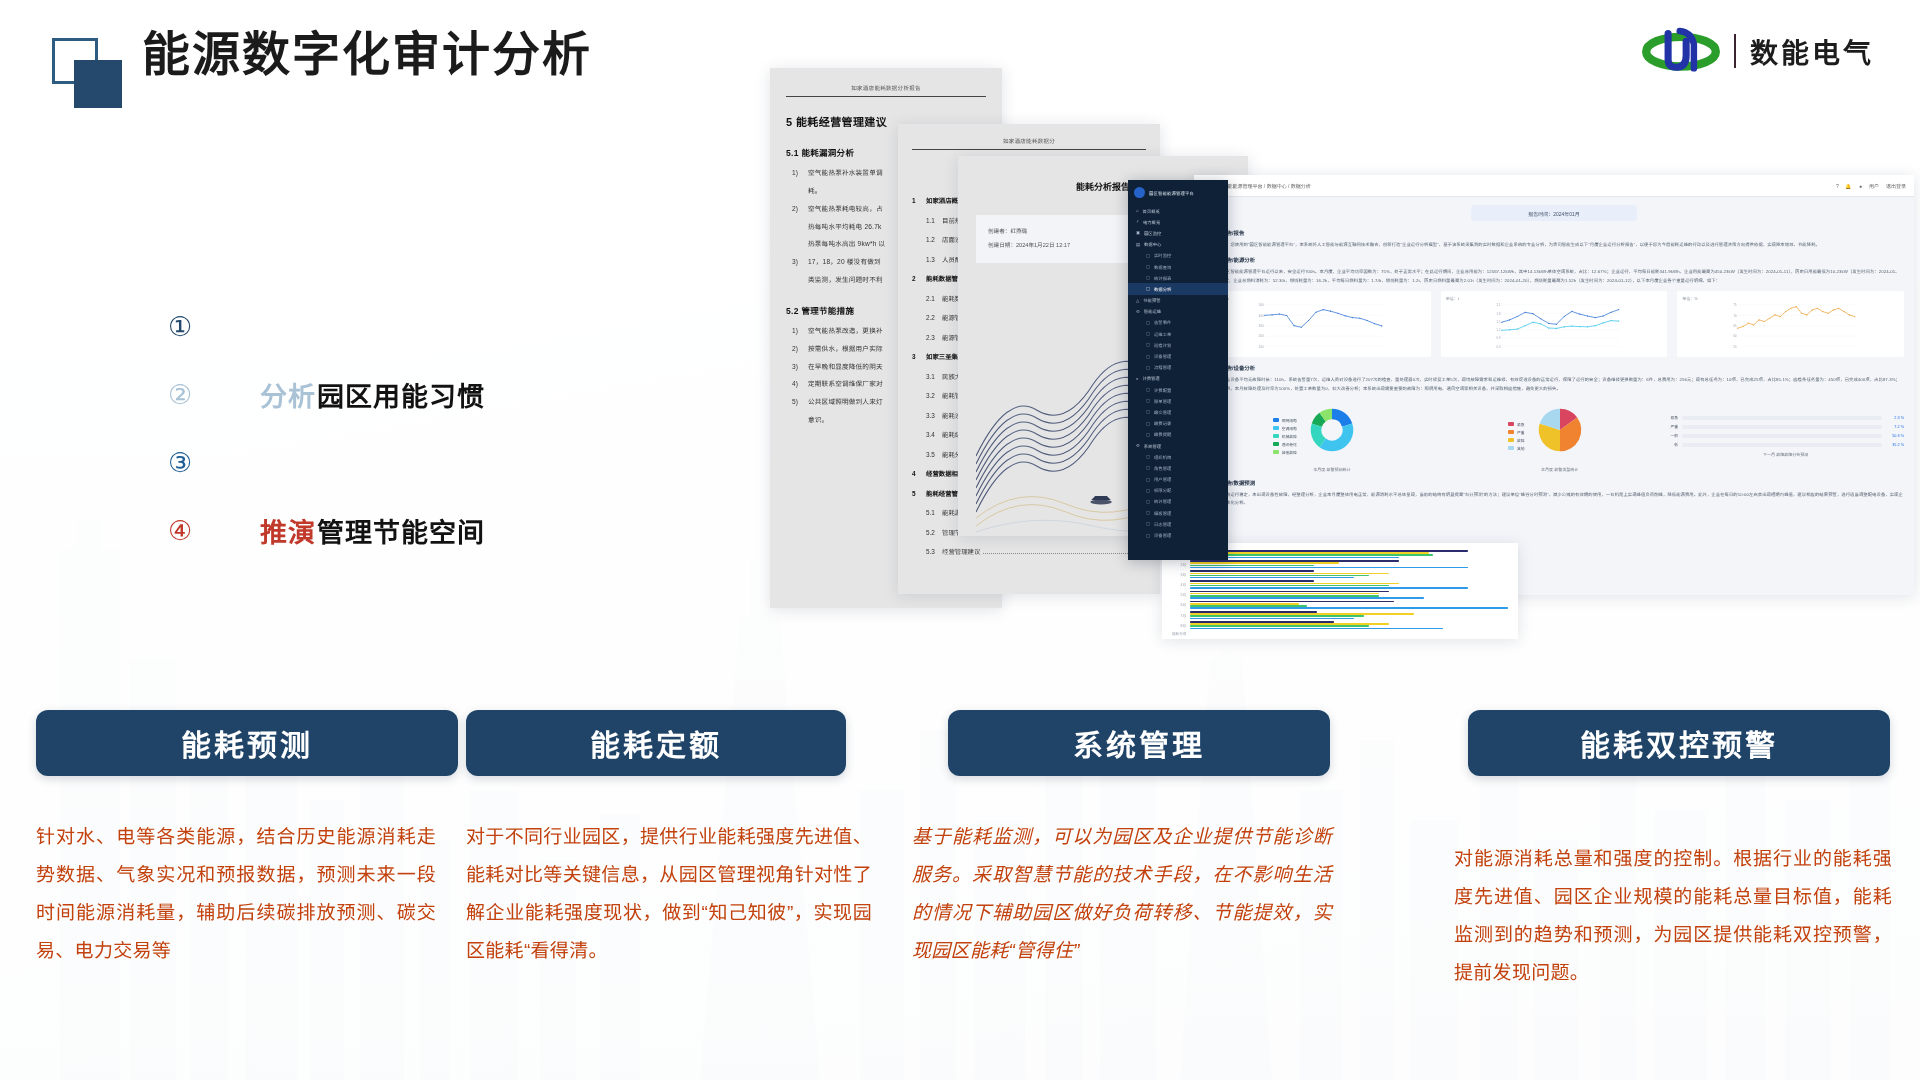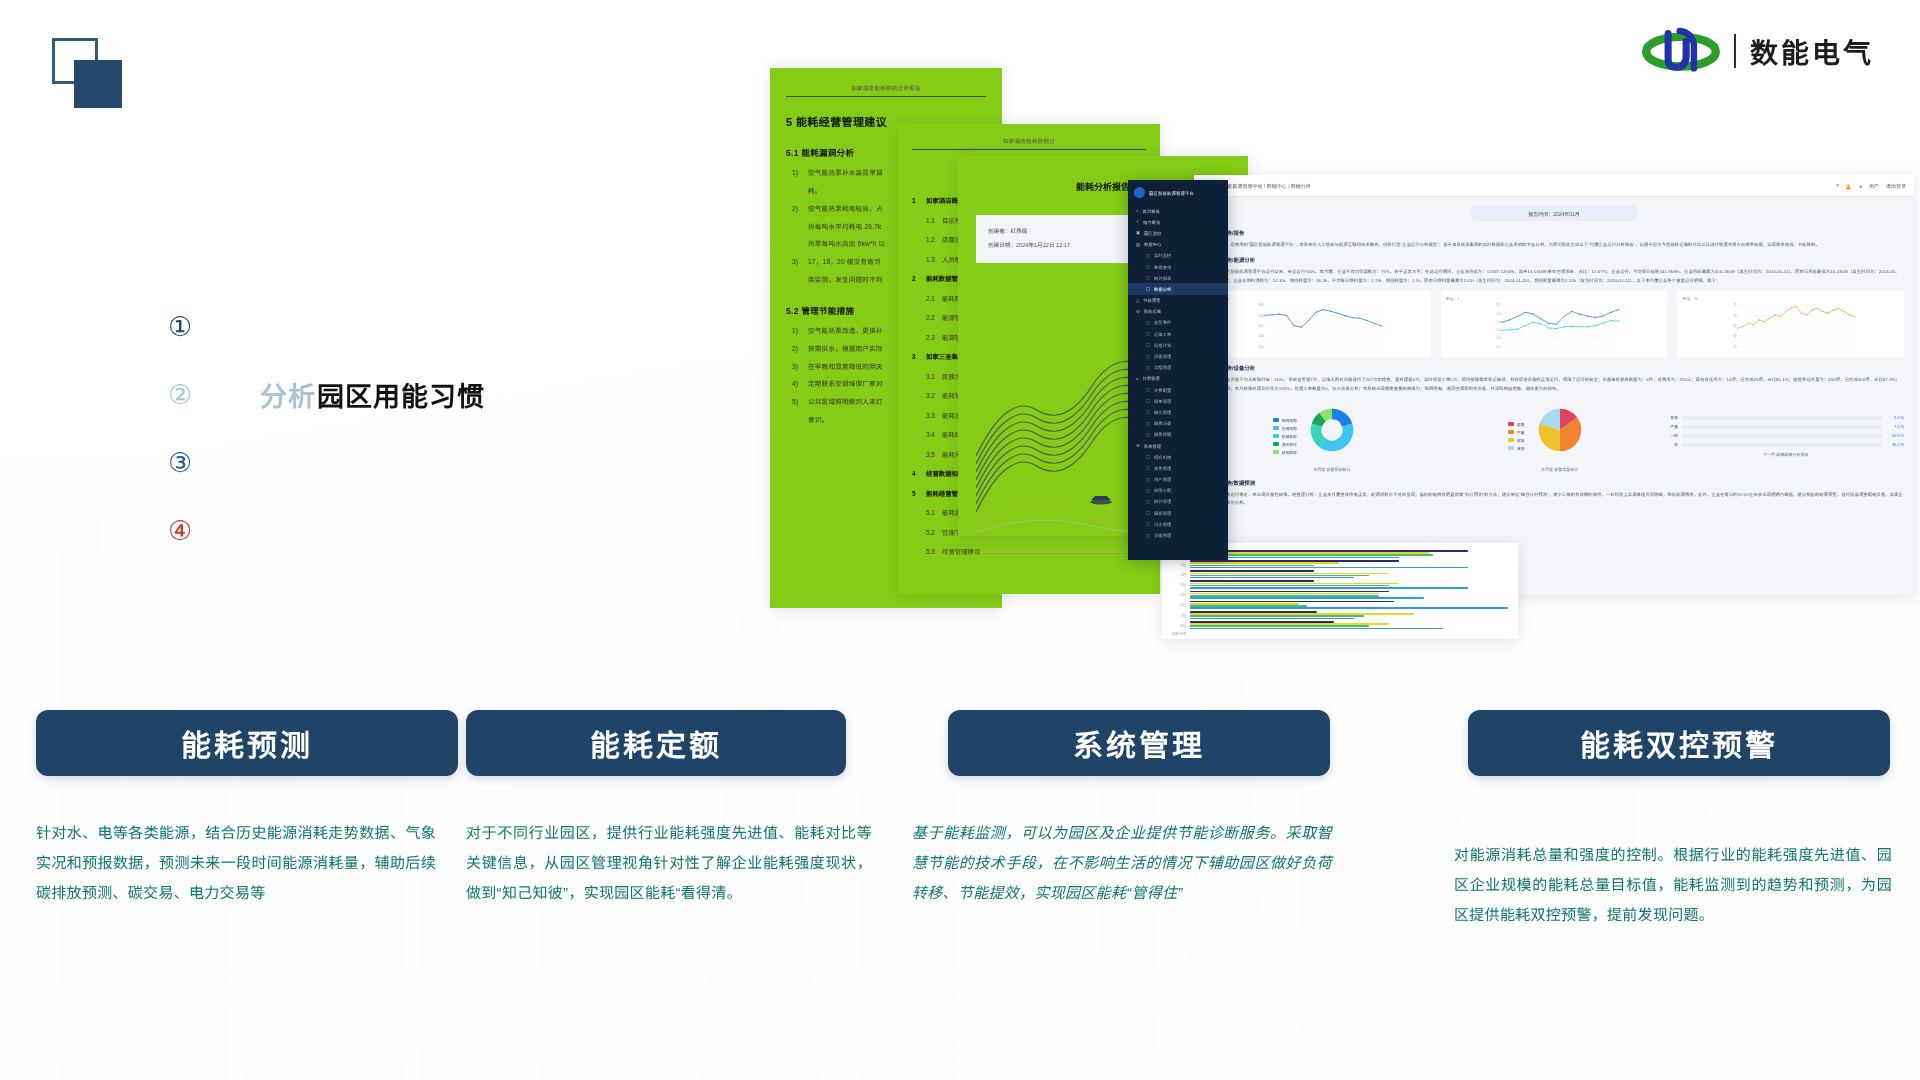--- a/index.html
+++ b/index.html
@@ -64,21 +64,21 @@
     width: 44px; flex: 0 0 44px; font-size: 27px; text-align: left;
     font-family: "DejaVu Sans", sans-serif;
   }
   .num-label { font-size: 27px; font-weight: 700; color: #121212; letter-spacing: 1px; margin-left: 48px;}
   .num-label .hl { margin-right: 1px; }
 
   
   .collage { position: absolute; left: 770px; top: 68px; width: 1120px; height: 600px; }
 
   .doc {
-    position: absolute; background: #84cc16; overflow: hidden;
+    position: absolute; background: #e5e5e5; overflow: hidden;
     box-shadow: 0 2px 14px rgba(30,50,80,.13);
   }
   
   .doc1 { left: 0; top: 0; width: 232px; height: 540px; padding: 16px 16px 0 16px; }
   .doc-hdr-line {
     font-size: 5.5px; color: #555; text-align: center; padding-bottom: 4px;
     border-bottom: 1px solid #444; letter-spacing: .3px;
   }
   .doc1 h2 { font-size: 11px; margin-top: 16px; color: #111; letter-spacing: .4px;}
   .doc1 h3 { font-size: 8.5px; margin-top: 17px; color: #111; letter-spacing: .3px;}
@@ -167,21 +167,21 @@
 
   
   .cards { position: absolute; left: 0; top: 710px; width: 1920px; }
   .card-pill {
     position: absolute; height: 66px; border-radius: 12px; background: #1f4468;
     display: flex; align-items: center; justify-content: center;
     color: #ffffff; font-size: 30px; font-weight: 700; letter-spacing: 3px;
     box-shadow: 0 3px 10px rgba(20,40,64,.18);
   }
   .col-body {
-    position: absolute; font-size: 15px; color: #0f766e; line-height: 2.0;
+    position: absolute; font-size: 19px; color: #c2410c; line-height: 2.0;
     letter-spacing: .3px; text-align: justify;
   }
 </style>
 </head>
 <body>
 
 <svg class="bg-skyline" viewBox="0 0 1920 620" preserveAspectRatio="none">
   <g fill="#9fb3c6" opacity="0.5">
     <rect x="60" y="90" width="60" height="530"></rect>
     <rect x="78" y="60" width="22" height="40"></rect>
@@ -216,20 +216,21 @@
 </svg>
 <div class="bg-veil"></div>
 
 <div class="header">
   <div class="hdr-row">
     <div class="hdr-icon">
       <div class="sq-outline"></div>
       <div class="sq-fill"></div>
     </div>
     <div class="hdr-text">
+      <div class="hdr-title">能源数字化审计分析</div>
     </div>
   </div>
 </div>
 
 <div class="brand">
   <svg class="brand-mark" viewBox="0 0 120 90">
     <ellipse cx="60" cy="46" rx="54" ry="23" fill="none" stroke="#2a9d2a" stroke-width="13"></ellipse>
     <path d="M40 18 L40 58 Q40 72 56 70 Q68 68 68 52 L68 30" fill="none" stroke="#2233a8" stroke-width="11" stroke-linecap="round"></path>
     <path d="M58 14 Q76 16 80 34 L80 72" fill="none" stroke="#2233a8" stroke-width="10" stroke-linecap="round"></path>
   </svg>
@@ -243,20 +244,21 @@
   </div>
   <div class="num-row">
     <span class="num-circle" style="color:#a9c2d6">②</span>
     <span class="num-label"><span class="hl" style="color:#a9c2d6">分析</span><span>园区用能习惯</span></span>
   </div>
   <div class="num-row">
     <span class="num-circle" style="color:#1f5f96">③</span>
   </div>
   <div class="num-row">
     <span class="num-circle" style="color:#c0392b">④</span>
+    <span class="num-label"><span class="hl" style="color:#c0392b">推演</span><span>管理节能空间</span></span>
   </div>
 </div>
 
 <div class="collage">
 
   <div class="doc doc1">
     <div class="doc-hdr-line">如家酒店能耗数据分析报告</div>
     <h2>5  能耗经营管理建议</h2>
     <h3>5.1  能耗漏洞分析</h3>
     <ol id="sub1-list">

